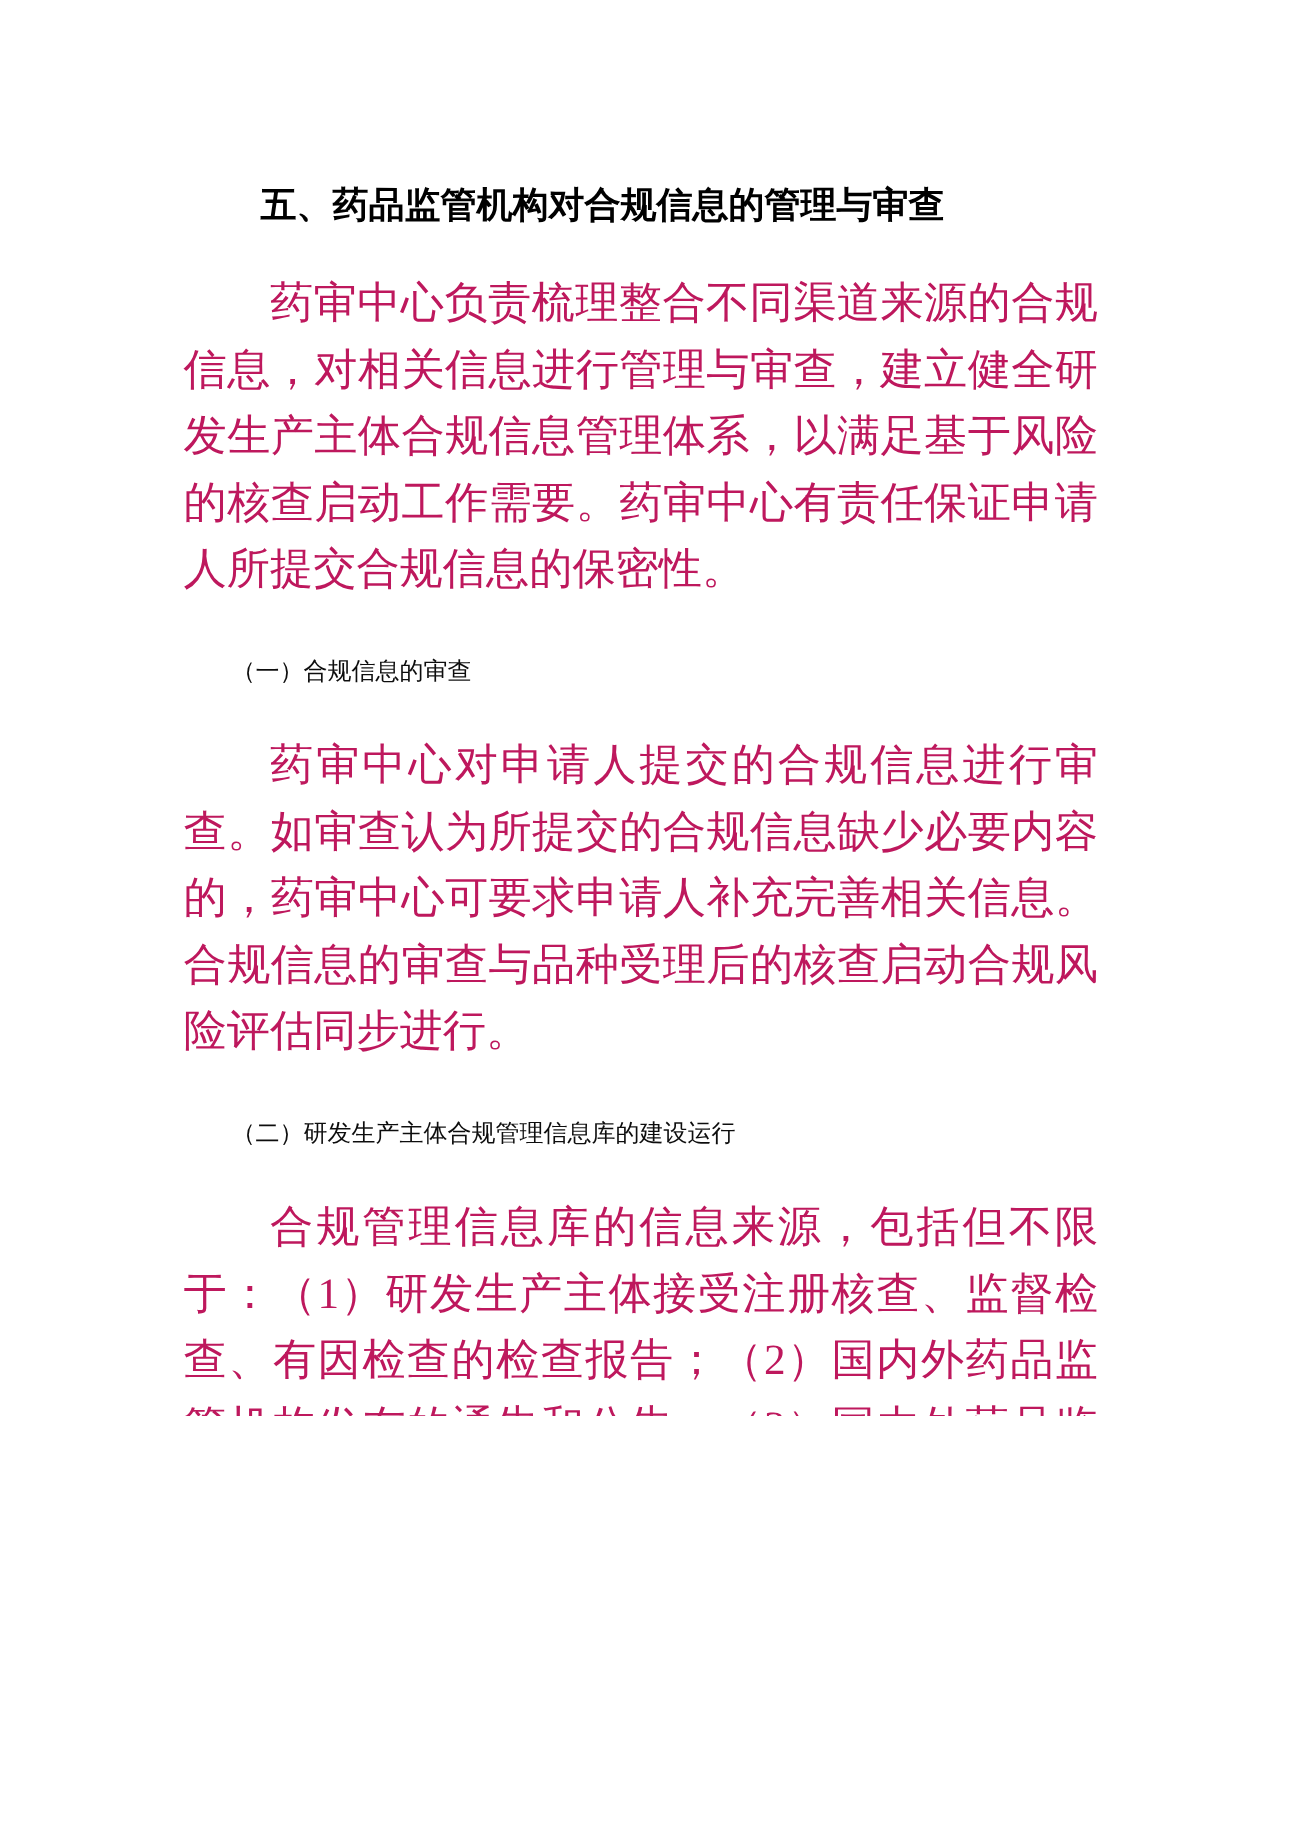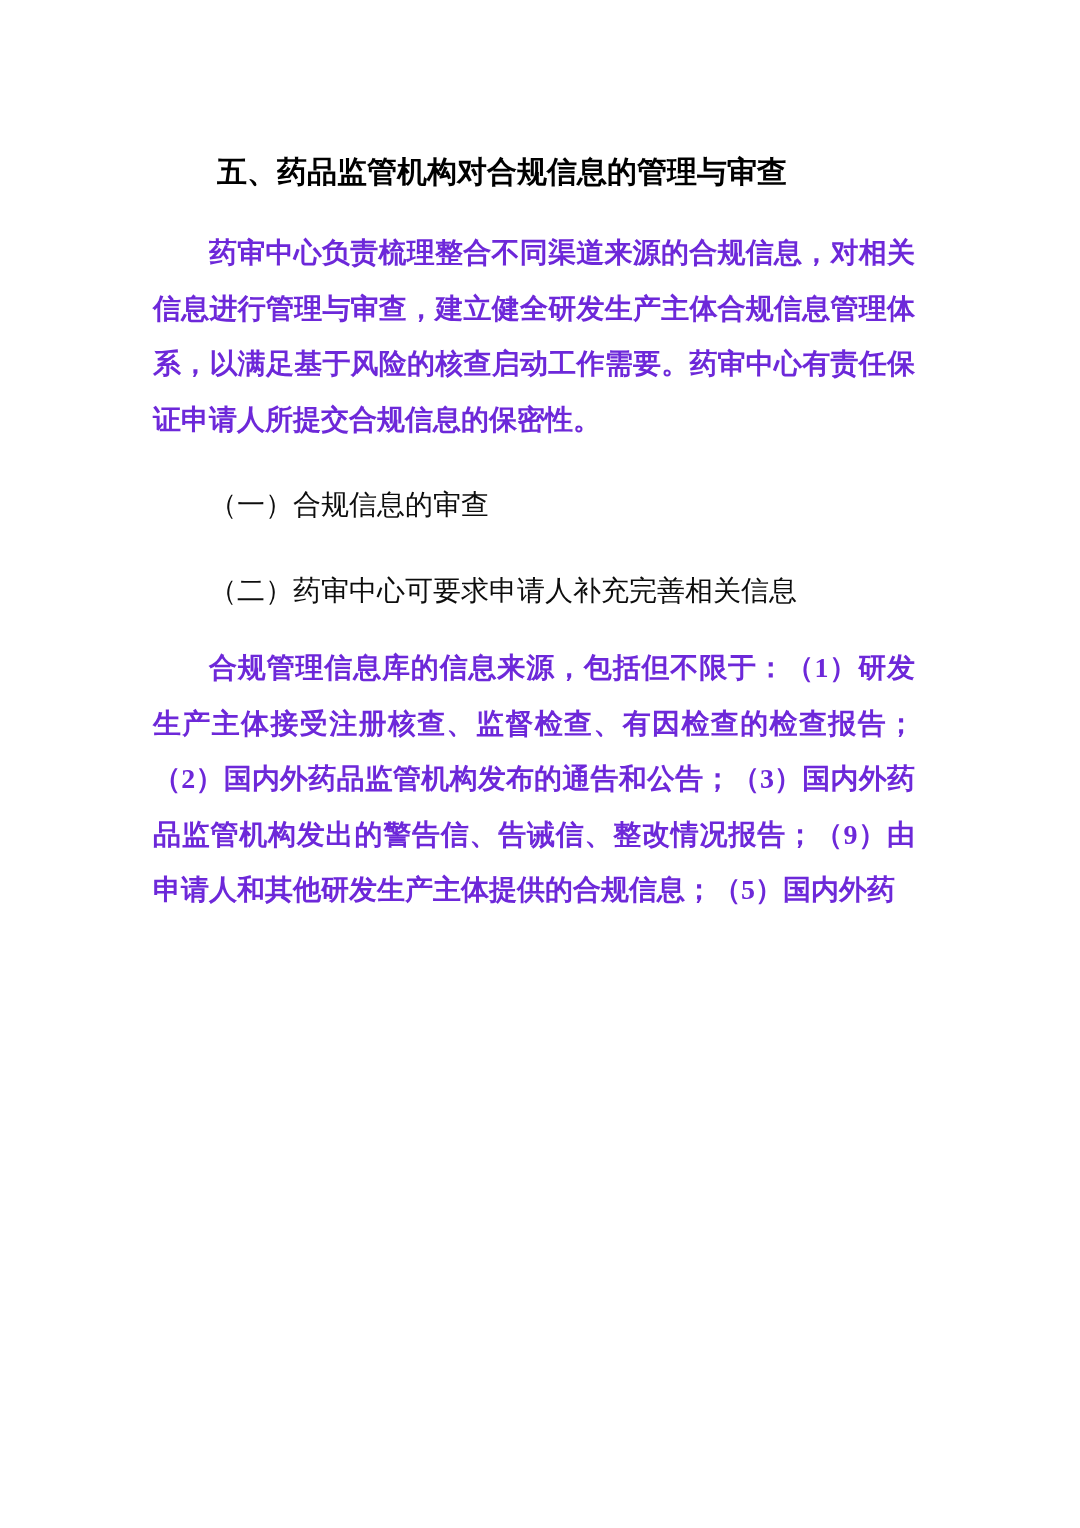--- a/index.html
+++ b/index.html
@@ -29,37 +29,36 @@
     line-height: 44px;
     letter-spacing: 0px;
     text-indent: 64px;
     text-align: left;
     color: #000000;
     white-space: nowrap;
   }
   .body-par {
     margin: 0;
     font-family: "Liberation Serif", "DejaVu Serif", serif;
-    font-size: 28px;
+    font-size: 36px;
     line-height: 55.5px;
     text-align: justify;
     text-justify: inter-ideograph;
     text-indent: 2em;
     word-break: break-all;
-    color: #6d28d9;
-    font-weight: bold;
+    color: #be185d;
   }
   .par-intro {
     margin-top: 31px;
   }
   .sub-heading {
     margin: 30px 0 22px 0;
     font-family: "Liberation Serif", "DejaVu Serif", serif;
     font-weight: normal;
-    font-size: 28px;
+    font-size: 20px;
     line-height: 55.5px;
     text-indent: 2em;
     text-align: left;
     color: #0d0d0d;
     white-space: nowrap;
   }
   .par-sources {
     margin-top: 3px;
   }
   .page-number {
@@ -79,22 +78,23 @@
 
 <div class="page">
   <div class="content">
 
     <h1 class="doc-title">五、药品监管机构对合规信息的管理与审查</h1>
 
     <p class="body-par par-intro">药审中心负责梳理整合不同渠道来源的合规信息，对相关信息进行管理与审查，建立健全研发生产主体合规信息管理体系，以满足基于风险的核查启动工作需要。药审中心有责任保证申请人所提交合规信息的保密性。</p>
 
     <h2 class="sub-heading">（一）合规信息的审查</h2>
 
+    <p class="body-par">药审中心对申请人提交的合规信息进行审查。如审查认为所提交的合规信息缺少必要内容的，药审中心可要求申请人补充完善相关信息。合规信息的审查与品种受理后的核查启动合规风险评估同步进行。</p>
 
-    <h2 class="sub-heading">（二）药审中心可要求申请人补充完善相关信息</h2>
+    <h2 class="sub-heading">（二）研发生产主体合规管理信息库的建设运行</h2>
 
 
     <p class="body-par par-sources">合规管理信息库的信息来源，包括但不限于：（1）研发生产主体接受注册核查、监督检查、有因检查的检查报告；（2）国内外药品监管机构发布的通告和公告；（3）国内外药品监管机构发出的警告信、告诫信、整改情况报告；（9）由申请人和其他研发生产主体提供的合规信息；（5）国内外药</p>
 
   </div>
 
   <div class="page-number">8</div>
 </div>
 
 </body></html>

